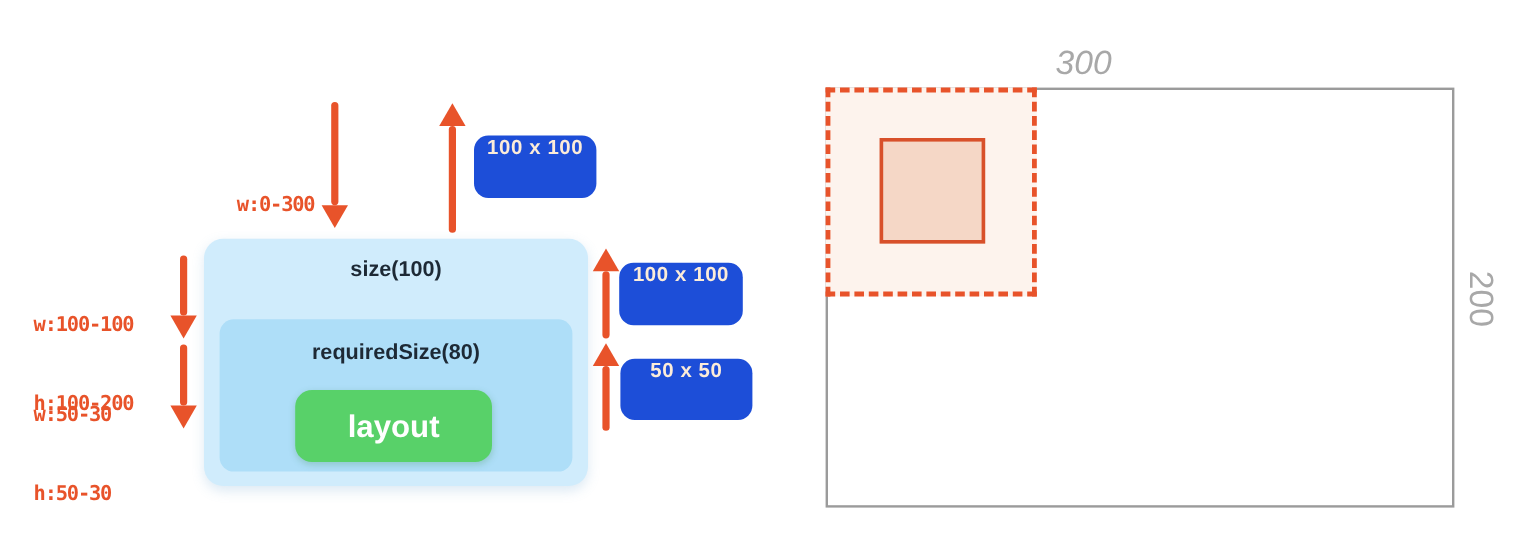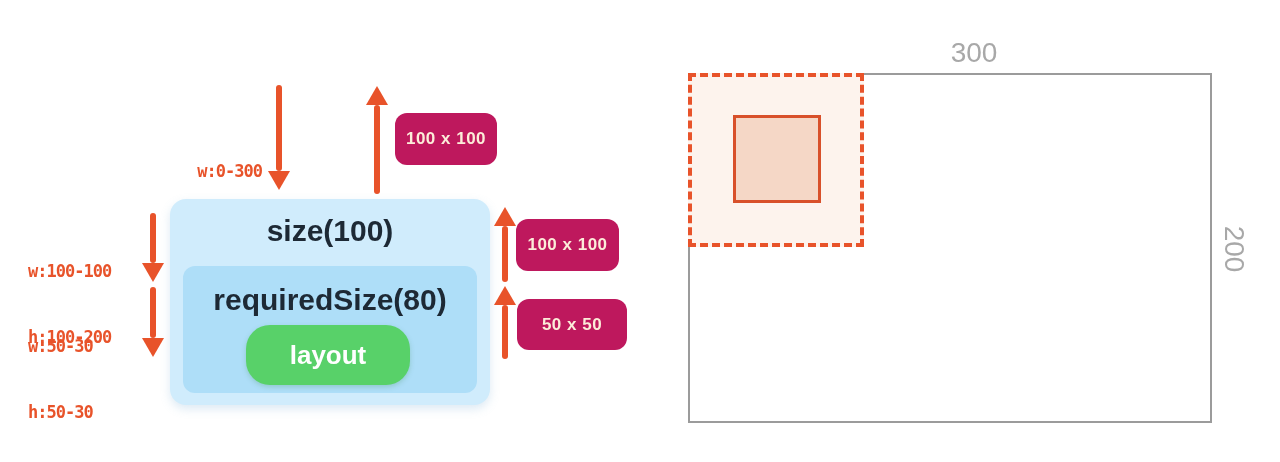--- a/index.html
+++ b/index.html
@@ -47,56 +47,55 @@
   }
   .head-up {
     width: 0; height: 0;
     border-left: 11px solid transparent;
     border-right: 11px solid transparent;
     border-bottom: 19px solid #e8532a;
   }
 
   .badge {
     position: absolute;
-    background: #be185d;
+    background: #1d4ed8;
     border-radius: 12px;
     color: #fcecd9;
     font-size: 17px;
     font-weight: bold;
     letter-spacing: 0.5px;
     display: flex;
-    align-items: center;
     justify-content: center;
   }
 
   
   .outer-box {
     left: 170px; top: 199px; width: 320px; height: 206px;
     background: #d0ecfc;
     border-radius: 16px;
     box-shadow: 0 4px 10px rgba(120, 170, 210, 0.25);
   }
   .inner-box {
     left: 183px; top: 266px; width: 294px; height: 127px;
     background: #aedef8;
     border-radius: 12px;
   }
   .layout-btn {
     left: 246px; top: 325px; width: 164px; height: 60px;
     background: #58d169;
-    border-radius: 24px;
+    border-radius: 14px;
     display: flex; align-items: center; justify-content: center;
     color: #ffffff;
     font-size: 26px;
     font-weight: bold;
     box-shadow: 0 2px 5px rgba(60, 140, 80, 0.25);
   }
   .box-title {
     color: #1d2935;
-    font-size: 30px;
+    font-size: 18px;
     font-weight: bold;
     text-align: center;
   }
   .size-title { left: 170px; top: 214px; width: 320px; }
   .required-title { left: 183px; top: 283px; width: 294px; }
 
   
   .big-rect {
     left: 688px; top: 73px; width: 524px; height: 350px;
     background: #ffffff;
@@ -110,21 +109,21 @@
   .inner-square {
     left: 733px; top: 115px; width: 88px; height: 88px;
     background: #f5d7c6;
     border: 3px solid #d8502a;
   }
   .dim-label {
     color: #a8a8a8;
     font-size: 28px;
     text-align: center;
   }
-  .dim-300 { left: 924px; top: 37px; width: 100px; height: 32px; }
+  .dim-300 { left: 853px; top: 37px; width: 100px; height: 32px; font-style: italic; }
   .dim-200 {
     left: 1203px; top: 233px; width: 62px; height: 32px;
     transform: rotate(90deg);
   }
 </style>
 </head>
 <body>
 
 <div class="canvas">
 

